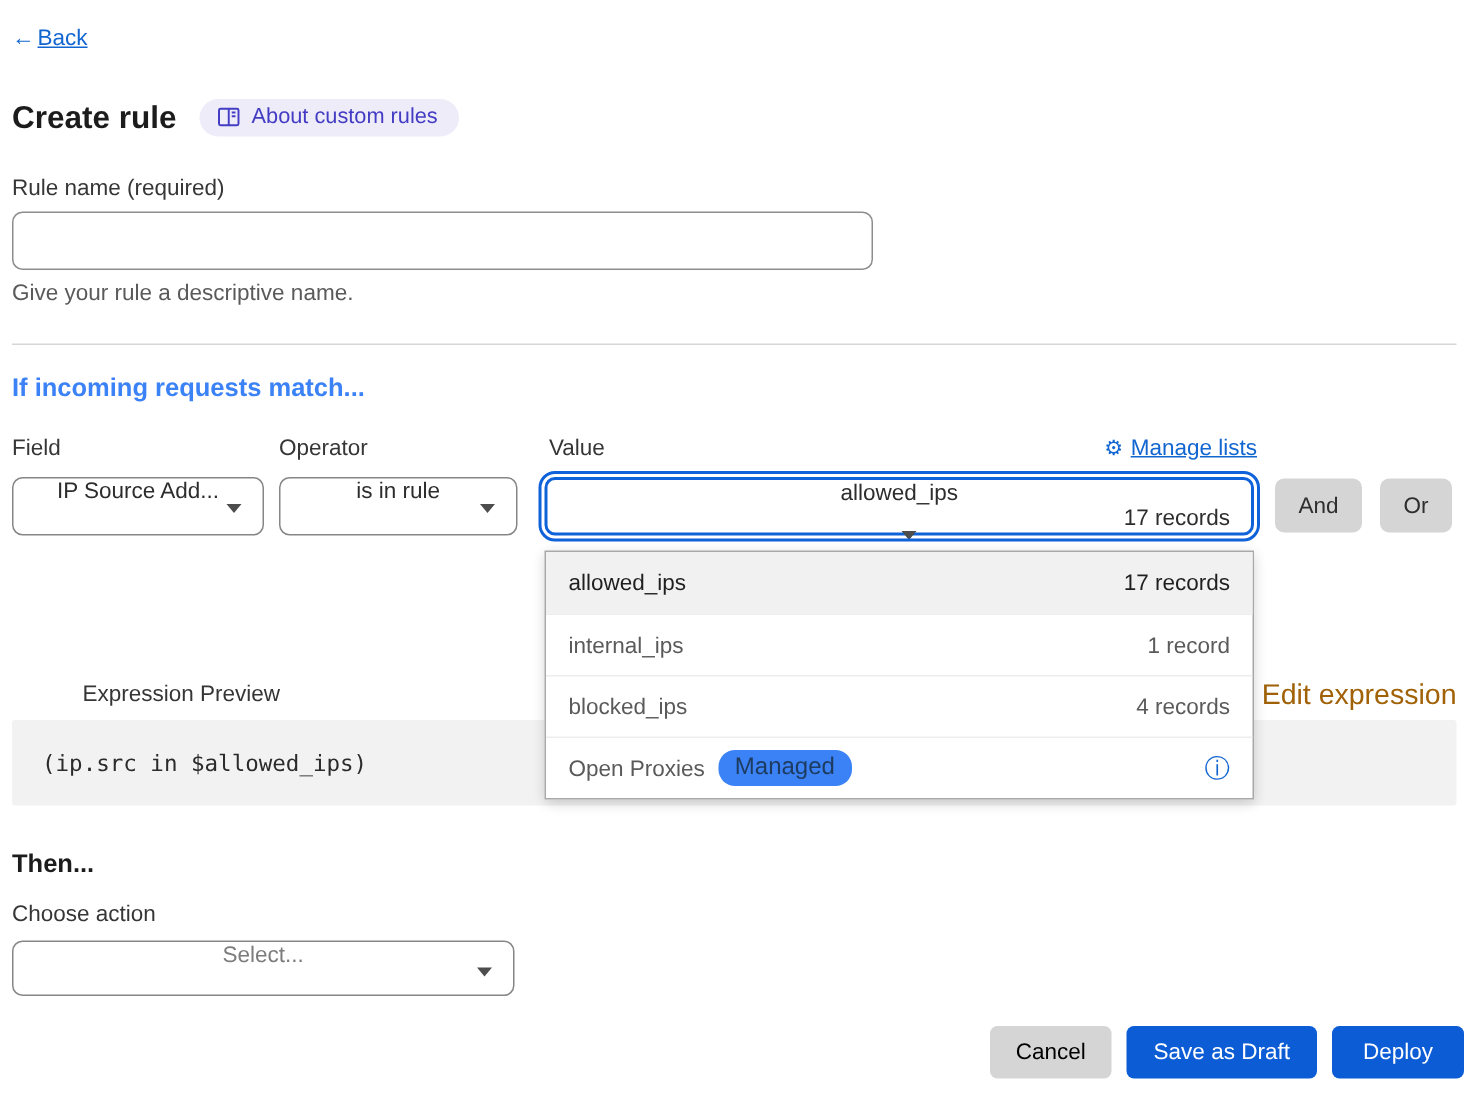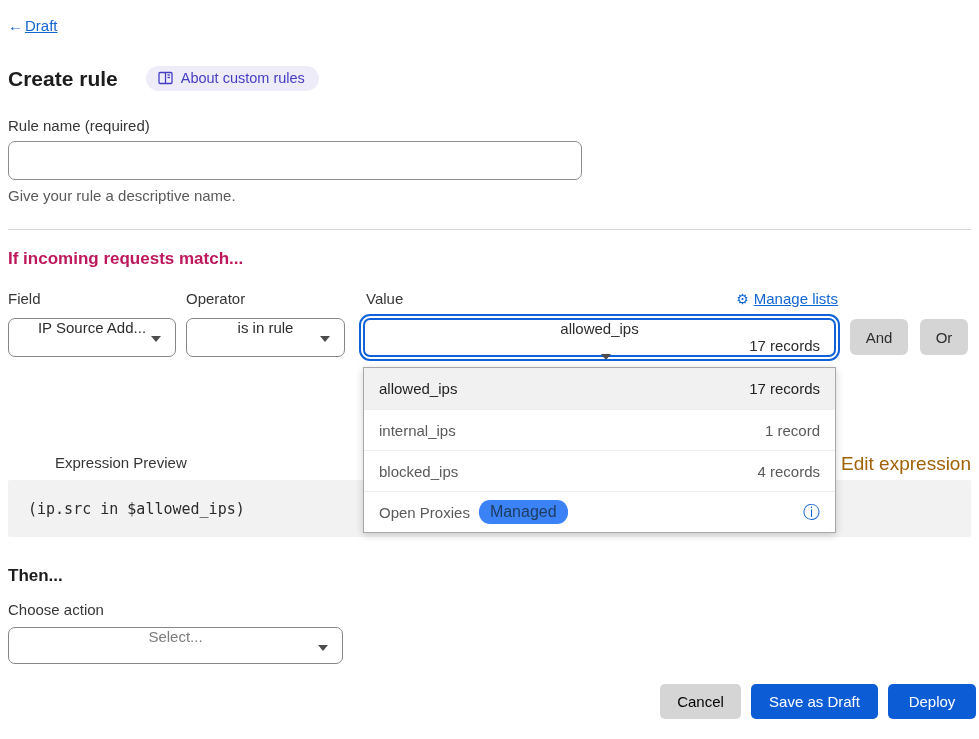--- a/index.html
+++ b/index.html
@@ -4,37 +4,37 @@
 <style>
   * { margin:0; padding:0; box-sizing:border-box; }
   html,body { background:#fff; }
   body { font-family:"Liberation Sans","DejaVu Sans",sans-serif; color:#1f1f1f; }
   .page { position:relative; width:979px; height:739px; background:#fff; overflow:hidden; }
 
   
   .back-link { position:absolute; left:8px; top:17px; font-size:15px; color:#1266d1; text-decoration:none; cursor:pointer; }
   .back-link .arrow { text-decoration:none; display:inline-block; margin-right:2px; }
   .back-link .back-text { text-decoration:underline; }
-  .title-row { position:absolute; left:8px; top:66px; display:flex; align-items:center; gap:28px; }
+  .title-row { position:absolute; left:8px; top:66px; display:flex; align-items:center; gap:15px; }
   .page-title { font-size:21px; font-weight:bold; color:#1c1c1c; }
   .about-badge { display:inline-flex; align-items:center; gap:8px; background:#eeecf9; color:#443dc4;
                  border-radius:13px; padding:4px 14px 5px 12px; font-size:14.5px; cursor:pointer; }
 
   
   .field-label { font-size:15px; color:#363636; }
   .rule-name-label { position:absolute; left:8px; top:117px; }
   .rule-name-input { position:absolute; left:8px; top:141px; width:574px; height:39px;
                      border:1px solid #8d8d8d; border-radius:7px; font-size:15px; padding:0 12px;
                      font-family:inherit; color:#1f1f1f; background:#fff; }
   .helper-text { position:absolute; left:8px; top:187px; font-size:15px; color:#5a5a5a; }
 
   .divider { position:absolute; left:8px; top:229px; width:963px; height:1px; background:#d6d6d6; }
 
   
-  .match-heading { position:absolute; left:8px; top:249px; font-size:17px; font-weight:bold; color:#be185d; }
+  .match-heading { position:absolute; left:8px; top:249px; font-size:17px; font-weight:bold; color:#3b82f6; }
   .col-label-field { position:absolute; left:8px; top:290px; }
   .col-label-operator { position:absolute; left:186px; top:290px; }
   .col-label-value { position:absolute; left:366px; top:290px;text-align:right; }
   .manage-lists { position:absolute; top:290px; right:141px; display:flex; align-items:center; gap:5px;
                   font-size:15px; color:#1266d1; cursor:pointer; }
   .manage-lists .gear { font-size:14px; text-decoration:none; }
   .manage-lists .ml-text { text-decoration:underline; }
 
   .select { position:absolute; height:39px; border:1px solid #868686; border-radius:7px; background:#fff;
             display:flex; align-items:center; padding:0 14px; font-size:15px; color:#2d2d2d; cursor:pointer;flex-direction:column; }
@@ -87,21 +87,21 @@
   .save-draft-btn { left:751px; width:127px; }
   .deploy-btn { left:888px; width:88px; }
 
   .book-svg { width:15px; height:14px; display:block; }
 </style>
 </head>
 <body>
 
 <div class="page">
 
-  <a class="back-link"><span class="arrow">←</span><span class="back-text">Draft</span></a>
+  <a class="back-link"><span class="arrow">←</span><span class="back-text">Back</span></a>
 
   <div class="title-row">
     <div class="page-title">Create rule</div>
     <div class="about-badge">
       <svg class="book-svg" viewBox="0 0 15 14" fill="none" stroke="#443dc4" stroke-width="1.3">
         <rect x="1" y="1.5" width="13" height="11" rx="1"></rect>
         <line x1="7.5" y1="1.5" x2="7.5" y2="12.5"></line>
         <line x1="9.5" y1="4" x2="12" y2="4"></line>
         <line x1="9.5" y1="6.5" x2="12" y2="6.5"></line>
       </svg>

